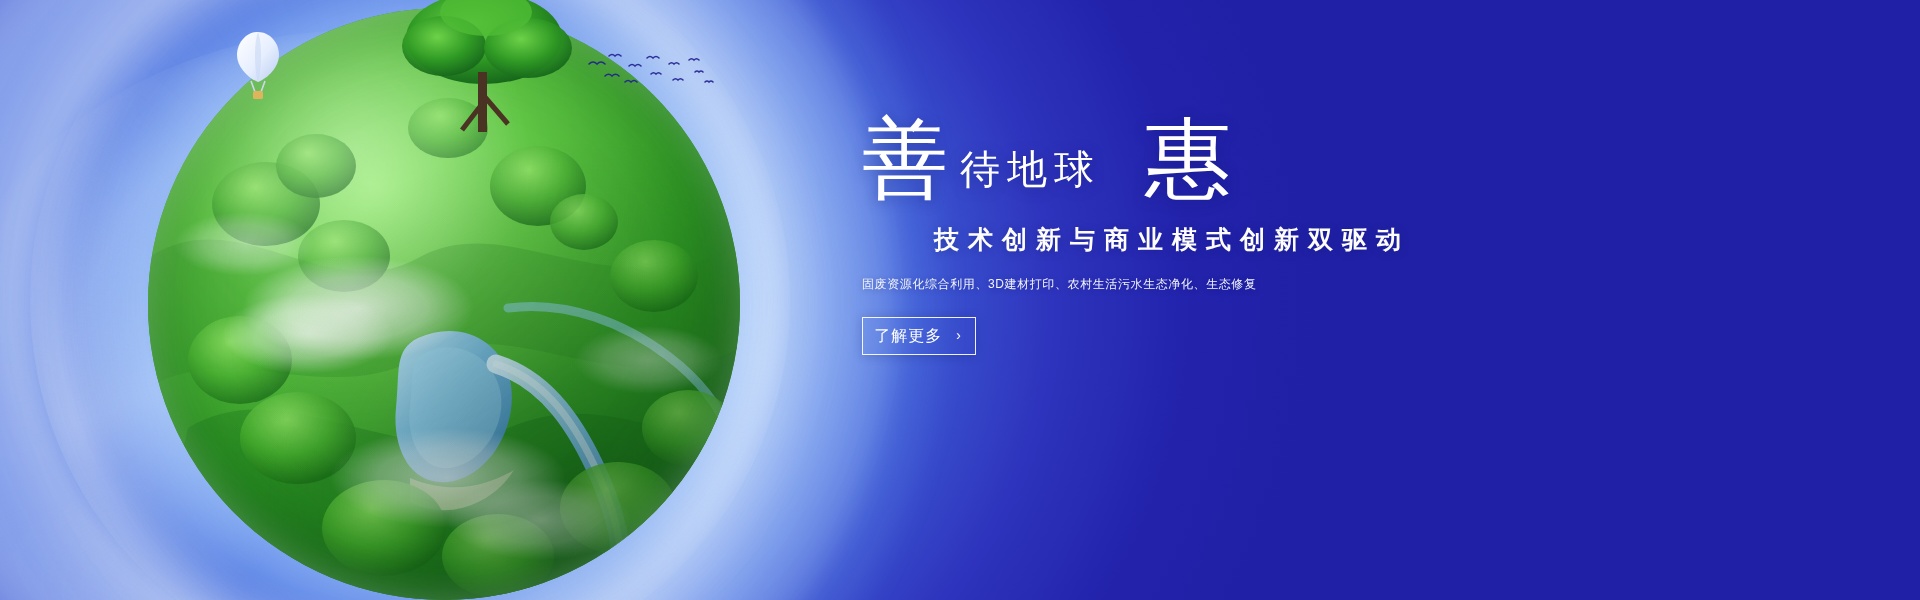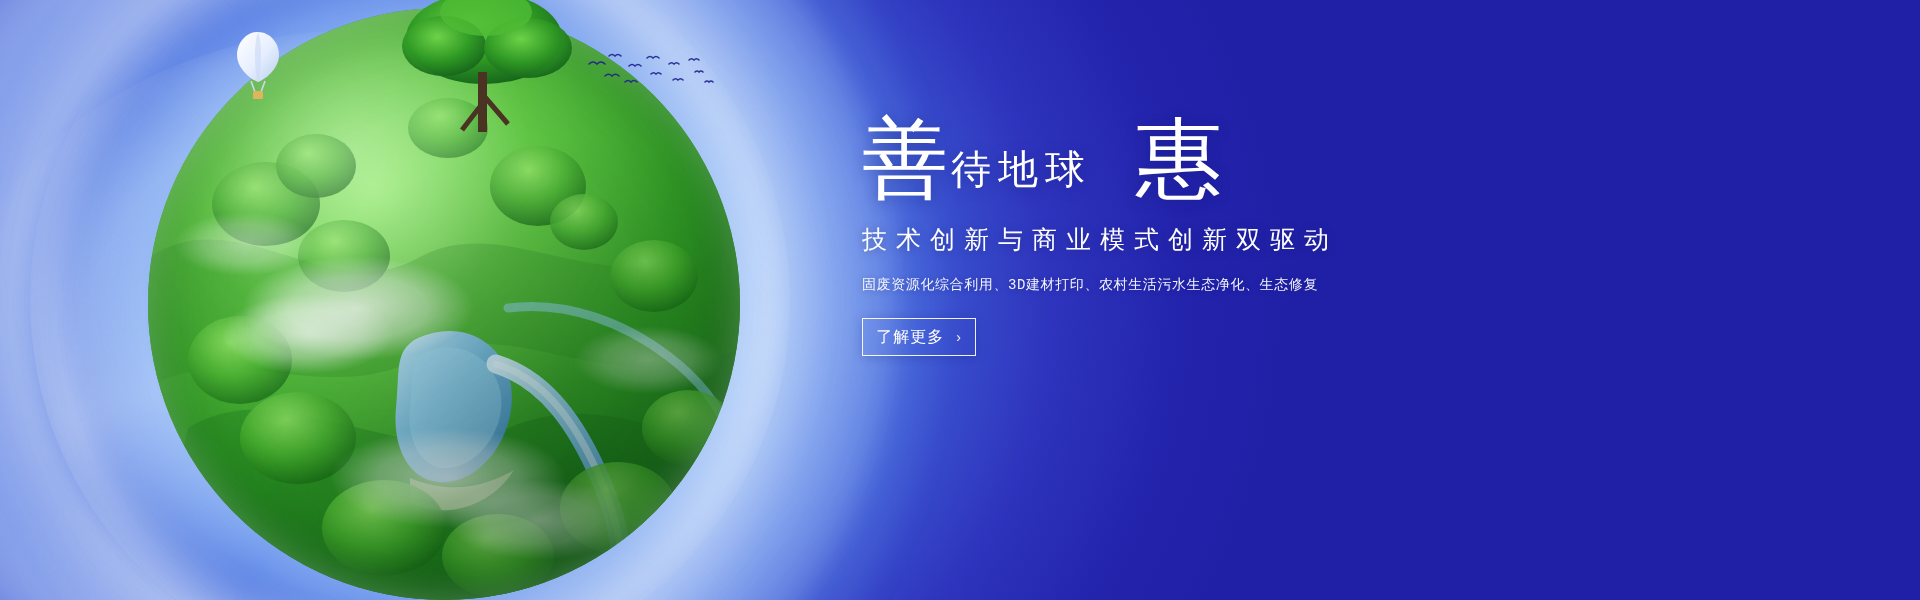--- a/index.html
+++ b/index.html
@@ -70,34 +70,34 @@
   
   .copy{position:absolute;left:862px;top:120px;width:620px;color:#fff;}
 
   .headline{display:flex;align-items:flex-end;white-space:nowrap;
      text-shadow:0 2px 14px rgba(10,20,90,0.35);}
   .hl-group{display:flex;align-items:flex-end;}
   .hl-big{font-family:"Liberation Serif","DejaVu Serif",serif;
      font-size:86px;line-height:0.92;font-weight:400;letter-spacing:0px;}
   .hl-small{font-family:"Liberation Serif","DejaVu Serif",serif;
      font-size:40px;line-height:1;font-weight:400;letter-spacing:7px;
-     padding-bottom:9px;margin-left:3px;}
+     padding-bottom:9px;margin-left:12px;}
   .hl-gap{width:44px;}
 
   .subtitle{margin-top:24px;font-size:25px;letter-spacing:9px;color:#fdfdff;
-     font-weight:400;white-space:nowrap;text-shadow:0 1px 8px rgba(10,20,90,0.35);}
-
-  .desc{margin-top:20px;font-size:14px;letter-spacing:0.6px;color:#f2f4ff;
-     white-space:nowrap;text-shadow:0 1px 6px rgba(10,20,90,0.3);font-family:Liberation Mono, monospace;}
+     font-weight:700;white-space:nowrap;text-shadow:0 1px 8px rgba(10,20,90,0.35);text-align:center;}
+
+  .desc{margin-top:20px;font-size:12px;letter-spacing:0.6px;color:#f2f4ff;
+     white-space:nowrap;text-shadow:0 1px 6px rgba(10,20,90,0.3);}
 
   .cta{margin-top:24px;display:inline-flex;align-items:center;justify-content:center;
      gap:12px;width:114px;height:38px;padding:0 2px;
      border:1px solid rgba(255,255,255,0.92);background:transparent;
      color:#fff;font-size:16px;letter-spacing:1px;cursor:pointer;
-     box-shadow:0 1px 10px rgba(10,20,90,0.20);}
+     box-shadow:0 1px 10px rgba(10,20,90,0.20);font-family:Liberation Mono, monospace;}
   .cta .chev{font-size:14px;line-height:1;opacity:0.95;}
 </style>
 </head>
 <body>
 
 <div class="banner">
 
   <div class="halo halo-1"></div>
   <div class="halo halo-2"></div>
   <div class="cloudband cb1"></div>

